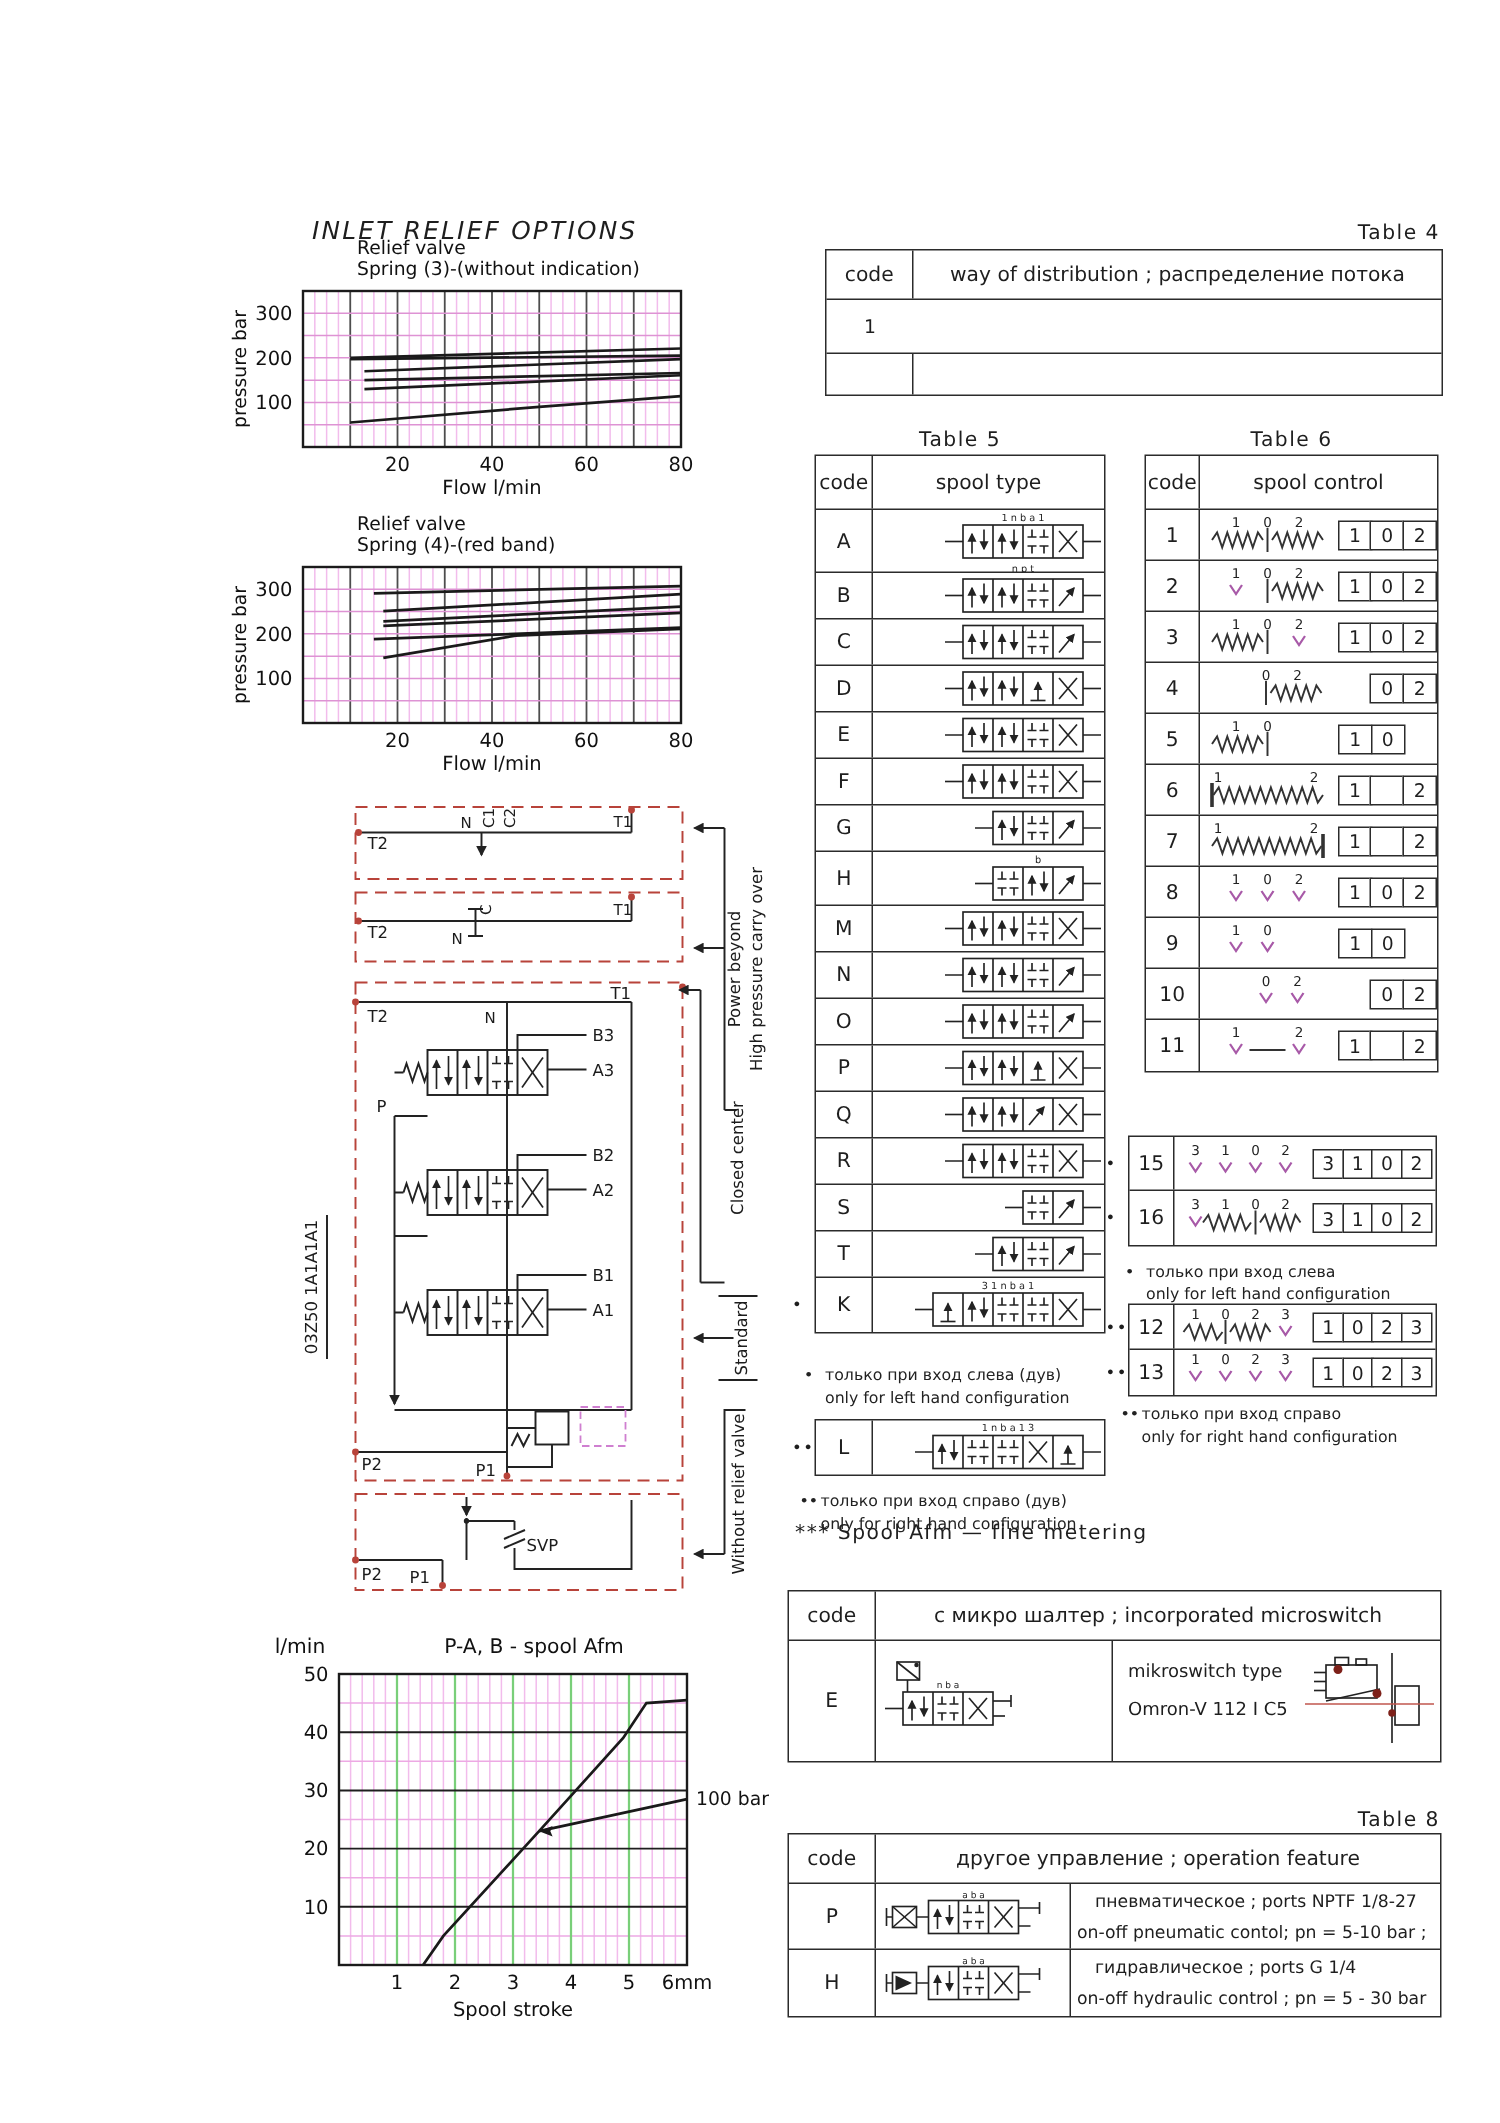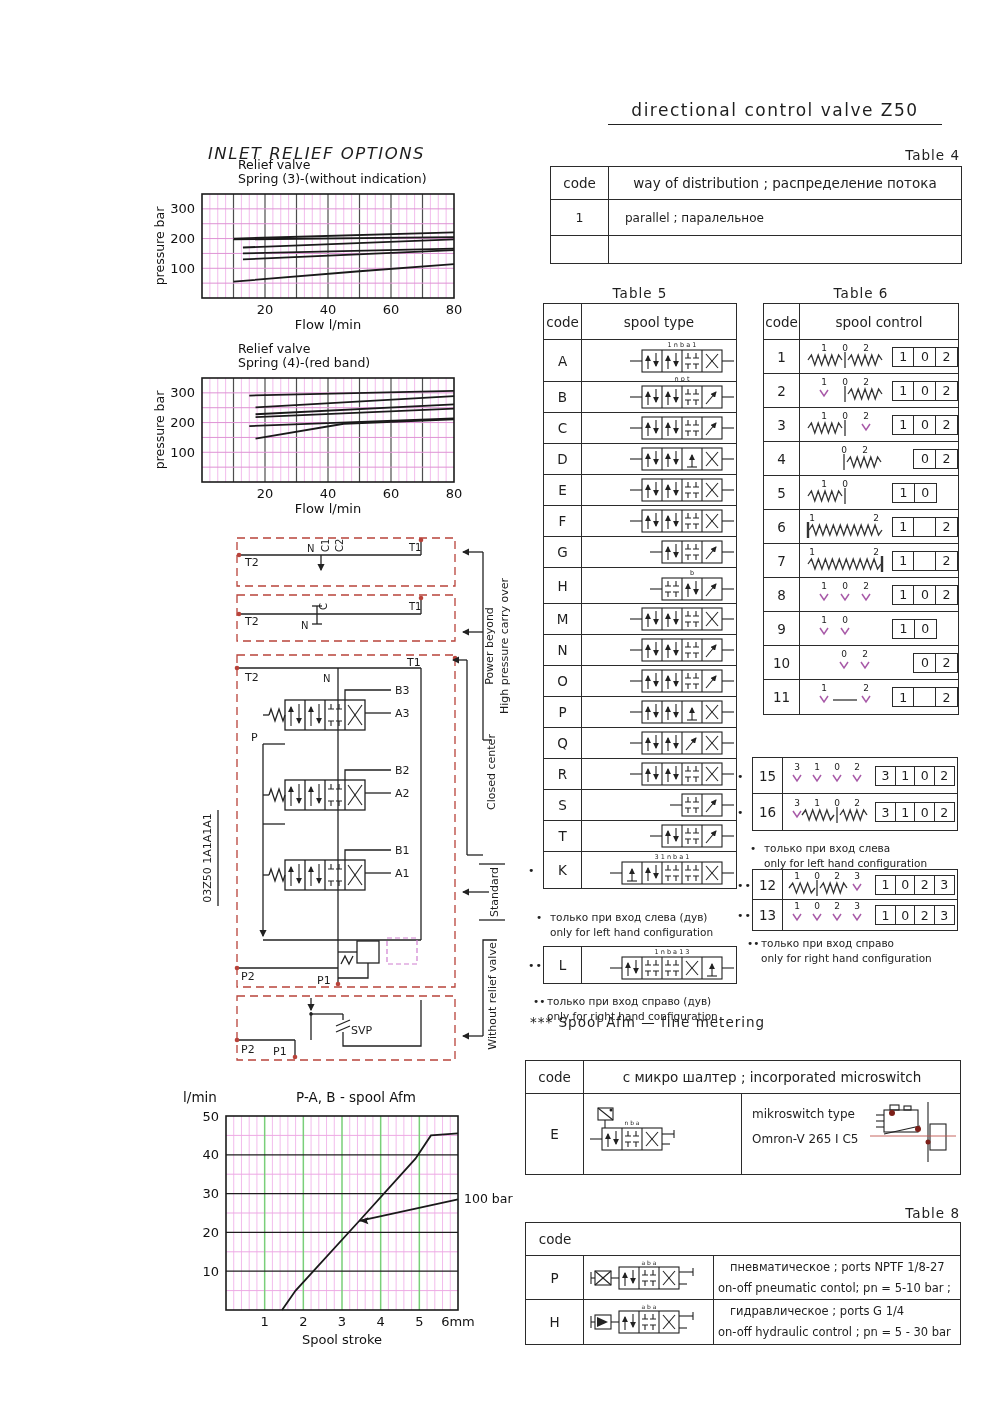--- a/index.html
+++ b/index.html
@@ -37,21 +37,20 @@
   .sch-text{font-size:11px;fill:#1c1c1c}
   .sch-sm{font-size:10px;fill:#1c1c1c}
   .t7text{font-size:12px;line-height:2.1;padding:8px 0 0 10px}
   .t8l{font-size:11.5px;line-height:1.8}
 </style>
 </head>
 <body>
 
 <div class="page">
 
-  <div class="main-title">directional control valve Z50</div>
   <div class="inlet-title">INLET RELIEF OPTIONS</div>
 
   <div id="chart1" class="chartbox" style="left:150px;top:156px;width:330px;height:178px"><svg viewBox="0 0 330 178" width="330" height="178">
         <line x1="59.875" y1="38" x2="59.875" y2="142" stroke="#f2bcec" stroke-width="1"></line>
         <line x1="67.75" y1="38" x2="67.75" y2="142" stroke="#f2bcec" stroke-width="1"></line>
         <line x1="75.625" y1="38" x2="75.625" y2="142" stroke="#f2bcec" stroke-width="1"></line>
         <line x1="91.375" y1="38" x2="91.375" y2="142" stroke="#f2bcec" stroke-width="1"></line>
         <line x1="99.25" y1="38" x2="99.25" y2="142" stroke="#f2bcec" stroke-width="1"></line>
         <line x1="107.125" y1="38" x2="107.125" y2="142" stroke="#f2bcec" stroke-width="1"></line>
         <line x1="122.875" y1="38" x2="122.875" y2="142" stroke="#f2bcec" stroke-width="1"></line>
@@ -222,21 +221,20 @@
       </svg></div>
 
   <div class="t-label" style="left:812px;top:147px;width:148px;text-align:right">Table 4</div>
   <div class="btable" style="left:550px;top:166px;width:412px">
     <div class="trow" style="height:33px">
       <div class="tc" style="width:58px">code</div>
       <div class="tc" style="flex:1">way of distribution ;  распределение  потока</div>
     </div>
     <div class="trow" style="height:36px">
       <div class="tc" style="width:58px;font-size:12.5px">1</div>
-      <div class="tc" style="flex:1;justify-content:flex-start;padding-left:16px;font-size:12px">parallel ;  паралельное</div>
     </div>
     <div class="trow" style="height:27px">
       <div class="tc" style="width:58px"></div>
       <div class="tc" style="flex:1"></div>
     </div>
   </div>
 
   <div class="t-label" style="left:543px;top:285px;width:194px;text-align:center">Table 5</div>
   <div class="btable" style="left:543px;top:303px;width:194px">
     <div class="trow" style="height:36px">
@@ -1067,21 +1065,21 @@
             <line class="k2" x1="2" y1="35" x2="14" y2="35"></line>
             <line class="k2" x1="74" y1="30" x2="86" y2="30"></line>
             <line class="k2" x1="74" y1="40" x2="82" y2="40"></line>
             <line class="k2" x1="86" y1="26" x2="86" y2="34"></line>
             <text x="44" y="21" font-size="6" text-anchor="middle" fill="#222">n b a</text>
           </svg>
         </div>
       <div class="tc" style="flex:1;justify-content:flex-start;align-items:flex-start;position:relative">
         <div class="t7text">
           <div>mikroswitch type</div>
-          <div>Omron-V 265 I C5</div>
+          <div>Omron-V 112 I C5</div>
         </div>
         <span id="t7draw" style="position:absolute;right:2px;top:4px"><svg viewBox="0 0 90 70" width="90" height="70">
               <line class="k2" x1="60" y1="4" x2="60" y2="64" stroke-width="1.5"></line>
               <rect class="k2" x="62" y="26" width="16" height="26"></rect>
               <rect class="k2" x="16" y="12" width="34" height="22"></rect>
               <rect class="k2" x="22" y="7" width="9" height="5"></rect>
               <rect class="k2" x="36" y="8" width="7" height="4"></rect>
               <line class="k2" x1="8" y1="17" x2="16" y2="17"></line>
               <line class="k2" x1="8" y1="23" x2="16" y2="23"></line>
               <line class="k2" x1="8" y1="29" x2="16" y2="29"></line>
@@ -1092,20 +1090,21 @@
               <circle cx="60" cy="44" r="2.5" fill="#7d2019"></circle>
             </svg></span>
       </div>
     </div>
   </div>
 
   <div class="t-label" style="left:812px;top:1205px;width:148px;text-align:right">Table 8</div>
   <div class="btable" style="left:525px;top:1222px;width:436px">
     <div class="trow" style="height:33px">
       <div class="tc" style="width:58px">code</div>
+      <div class="tc" style="flex:1">другое управление ;  operation  feature</div>
     </div>
     <div class="trow" style="height:44px">
       <div class="tc" style="width:58px">P</div>
       <div class="tc" style="width:130px" id="t8sym0">
           <svg viewBox="0 0 120 38" width="120" height="38">
             <line class="k2" x1="2" y1="13" x2="2" y2="25"></line>
             <line class="k2" x1="2" y1="19" x2="6" y2="19"></line>
             <rect class="k2" x="6" y="12" width="16" height="14"></rect>
             <line class="k2" x1="6" y1="12" x2="22" y2="26"></line>
             <line class="k2" x1="22" y1="12" x2="6" y2="26"></line>

